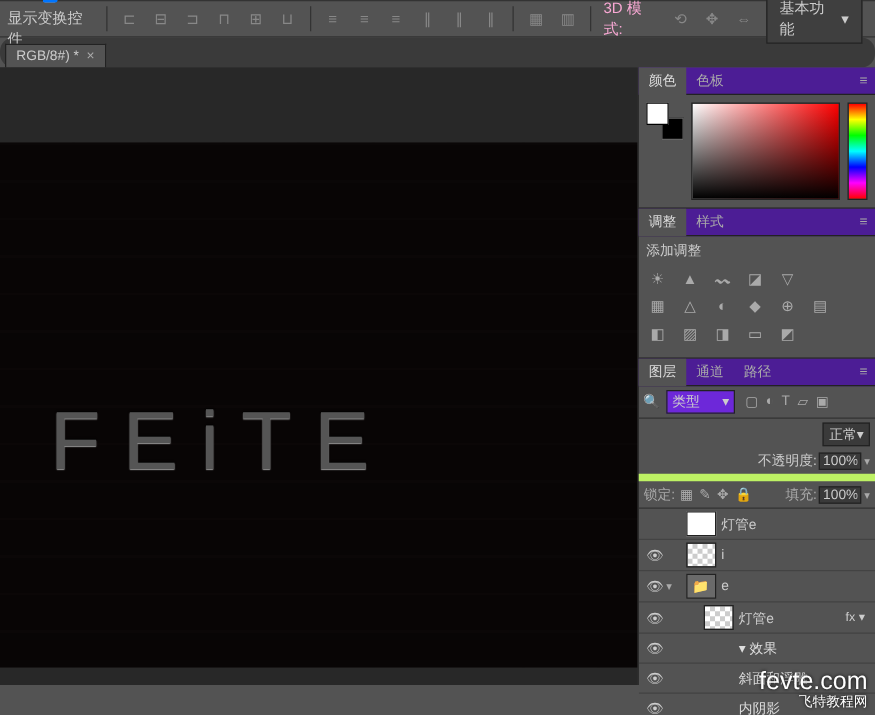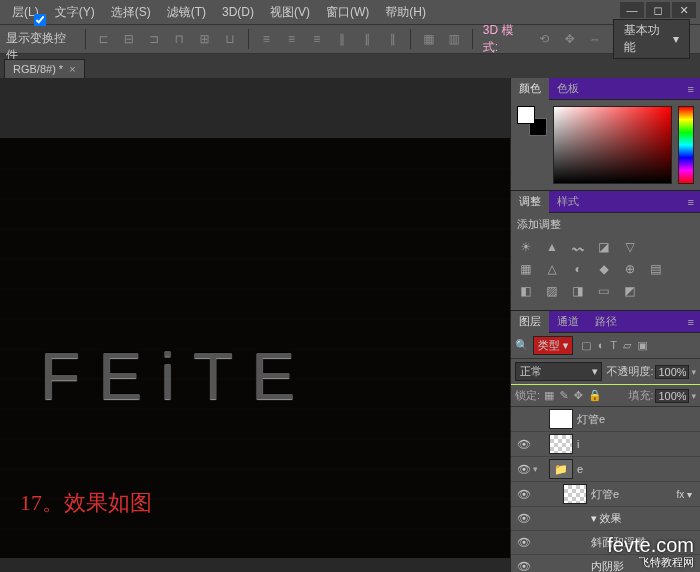--- a/index.html
+++ b/index.html
@@ -9,21 +9,21 @@
 .menubar .menu-item { padding: 0 8px; cursor: pointer; }
 .window-controls { position: absolute; right: 4px; top: 2px; display: flex; gap: 2px; }
 .win-btn { width: 24px; height: 16px; background: #3a3a3a; color: #ccc; display: flex; align-items: center; justify-content: center; font-size: 11px; cursor: pointer; }
 .optbar { height: 30px; background: #535353; border-top: 1px solid #333; border-bottom: 1px solid #333; display: flex; align-items: center; padding: 0 6px; gap: 10px; color: #ccc; font-size: 12px; }
 .optbar .chk { display: flex; align-items: center; gap: 4px; flex-direction: column; }
 .optbar input[type=checkbox] { width: 12px; height: 12px; }
 .optbar .divider { width: 1px; height: 20px; background: #333; }
 .align-ico { width: 16px; height: 16px; display: inline-flex; align-items: center; justify-content: center; color: #888; cursor: pointer; }
 .mode3d { color: #f9a8d4; }
 .workspace-btn { margin-left: auto; margin-right: 4px; background: #3f3f3f; border: 1px solid #222; padding: 2px 10px; color: #ccc; font-size: 12px; cursor: pointer; display: flex; align-items: center; gap: 4px; }
-.tabbar { height: 24px; background: #3a3a3a; display: flex; align-items: flex-end; padding-left: 4px; }
+.tabbar { height: 24px; background: #3a3a3a; display: flex; align-items: flex-end; padding-left: 4px; border-radius: 11px; }
 .doc-tab { background: #535353; color: #ccc; font-size: 11px; padding: 3px 8px; display: flex; align-items: center; gap: 6px; border-top: 1px solid #222; border-left: 1px solid #222; border-right: 1px solid #222; }
 .doc-tab .close { color: #aaa; cursor: pointer; }
 .main { position: relative; height: calc(100% - 78px); display: flex; background: #282828; }
 .canvas-area { flex: 1; background: #282828; position: relative; overflow: hidden; }
 .canvas-inner { position: absolute; top: 60px; left: 0; width: 510px; height: 420px; background: #0a0606; }
 .brick { position: absolute; inset: 0; opacity: 0.15; background: repeating-linear-gradient(0deg, #000 0 28px, #111 28px 30px), repeating-linear-gradient(90deg, transparent 0 58px, #111 58px 60px); }
 .feite { position: absolute; top: 200px; left: 40px; font-size: 66px; letter-spacing: 18px; color: #555; font-weight: 300; font-family: Arial, sans-serif; text-shadow: 0 1px 1px #999, 0 -1px 1px #000; }
 .caption { position: absolute; bottom: 40px; left: 20px; color: #d83030; font-size: 22px; font-family: "KaiTi", cursive; }
 .panels { width: 190px; background: #535353; border-left: 1px solid #222; display: flex; flex-direction: column; }
 .panel { border-bottom: 1px solid #222; }
@@ -36,24 +36,24 @@
 .fg-swatch { position: absolute; top: 0; left: 0; width: 18px; height: 18px; background: #fff; border: 1px solid #000; }
 .bg-swatch { position: absolute; bottom: 0; right: 0; width: 18px; height: 18px; background: #000; border: 1px solid #666; }
 .color-field { position: relative; flex: 1; height: 78px; background: linear-gradient(to bottom, rgba(0,0,0,0) 0%, #000 100%), linear-gradient(to right, #fff 0%, #ff0000 100%); border: 1px solid #222; }
 .hue-strip { width: 16px; height: 78px; background: linear-gradient(to bottom, #ff0000, #ffff00, #00ff00, #00ffff, #0000ff, #ff00ff, #ff0000); border: 1px solid #222; }
 .adjust-body { padding: 4px 6px 8px; color: #ccc; font-size: 11px; }
 .adj-label { margin-bottom: 4px; }
 .adj-row { display: flex; gap: 8px; padding: 4px 0; justify-content: flex-start; }
 .adj-ico { width: 18px; height: 14px; color: #aaa; display: inline-flex; align-items: center; justify-content: center; font-size: 12px; cursor: pointer; }
 .layers-body { font-size: 11px; color: #ccc; }
 .layer-toolbar { display: flex; align-items: center; gap: 4px; padding: 3px 4px; border-bottom: 1px solid #333; }
-.ltype { display: flex; align-items: center; gap: 3px; background: #b91c1c; padding: 1px 4px; border: 1px solid #222; font-size: 11px; flex-shrink: 0; }
+.ltype { display: flex; align-items: center; gap: 18px; background: #6d28d9; padding: 1px 4px; border: 1px solid #222; font-size: 11px; flex-shrink: 0; }
 .lt-icons { display: flex; gap: 6px; color: #aaa; font-size: 11px; margin-left: 4px; }
 .lt-ico { cursor: pointer; }
-.blend-row { display: flex; align-items: center; gap: 4px; padding: 3px 4px; border-bottom: 1px solid #bef264; }
+.blend-row { display: flex; align-items: flex-end; gap: 4px; padding: 3px 4px; border-bottom: 6px solid #bef264; flex-direction: column; }
 .blend-sel { flex: 1; background: #3a3a3a; border: 1px solid #222; padding: 1px 4px; display: flex; justify-content: space-between; align-items: center; min-width: 0; }
 .opacity { display: flex; align-items: center; gap: 2px; flex-shrink: 0; }
 .opacity input { width: 34px; background: #3a3a3a; border: 1px solid #222; color: #ccc; font-size: 11px; text-align: right; padding: 0 2px; }
 .lock-row { display: flex; align-items: center; gap: 4px; padding: 3px 4px; border-bottom: 1px solid #333; color: #aaa; }
 .lock-icons { display: flex; gap: 5px; }
 .lock-ico { cursor: pointer; font-size: 11px; }
 .layer-list { max-height: 220px; overflow: hidden; }
 .layer-item { display: flex; align-items: center; padding: 2px 4px; border-bottom: 1px solid #434343; min-height: 24px; }
 .vis { width: 18px; text-align: center; cursor: pointer; color: #ccc; font-size: 11px; }
 .indent { display: inline-block; }
@@ -64,35 +64,20 @@
 .fx { color: #ccc; font-size: 10px; padding-right: 4px; }
 .caret { width: 12px; color: #aaa; font-size: 9px; cursor: pointer; }
 .sub-effect { padding-left: 58px; font-size: 11px; color: #ddd; }
 .watermark { position: absolute; right: 6px; bottom: 4px; color: #fff; font-size: 11px; text-align: right; line-height: 1.1; text-shadow: 0 0 3px #000; pointer-events: none; }
 .watermark .big { font-size: 20px; font-weight: normal; }
 </style>
 </head>
 <body>
 
 <div class="app">
-  <div class="menubar">
-    <span class="menu-item">层(L)</span>
-    <span class="menu-item">文字(Y)</span>
-    <span class="menu-item">选择(S)</span>
-    <span class="menu-item">滤镜(T)</span>
-    <span class="menu-item">3D(D)</span>
-    <span class="menu-item">视图(V)</span>
-    <span class="menu-item">窗口(W)</span>
-    <span class="menu-item">帮助(H)</span>
-    <div class="window-controls">
-      <div class="win-btn">—</div>
-      <div class="win-btn">◻</div>
-      <div class="win-btn">✕</div>
-    </div>
-  </div>
 
   <div class="optbar">
     <label class="chk">
       <input type="checkbox" checked="" style="">
       <span>显示变换控件</span>
     </label>
     <div class="divider"></div>
     <span class="align-ico">⊏</span>
     <span class="align-ico">⊟</span>
     <span class="align-ico">⊐</span>
@@ -125,21 +110,20 @@
       <span>RGB/8#) *</span>
       <span class="close">×</span>
     </div>
   </div>
 
   <div class="main">
     <div class="canvas-area">
       <div class="canvas-inner">
         <div class="brick"></div>
         <div class="feite">FEiTE</div>
-        <div class="caption">17。效果如图</div>
       </div>
     </div>
 
     <div class="panels">
       <div class="panel">
         <div class="panel-tabs">
           <div class="ptab active">颜色</div>
           <div class="ptab">色板</div>
           <div class="panel-menu">≡</div>
         </div>

